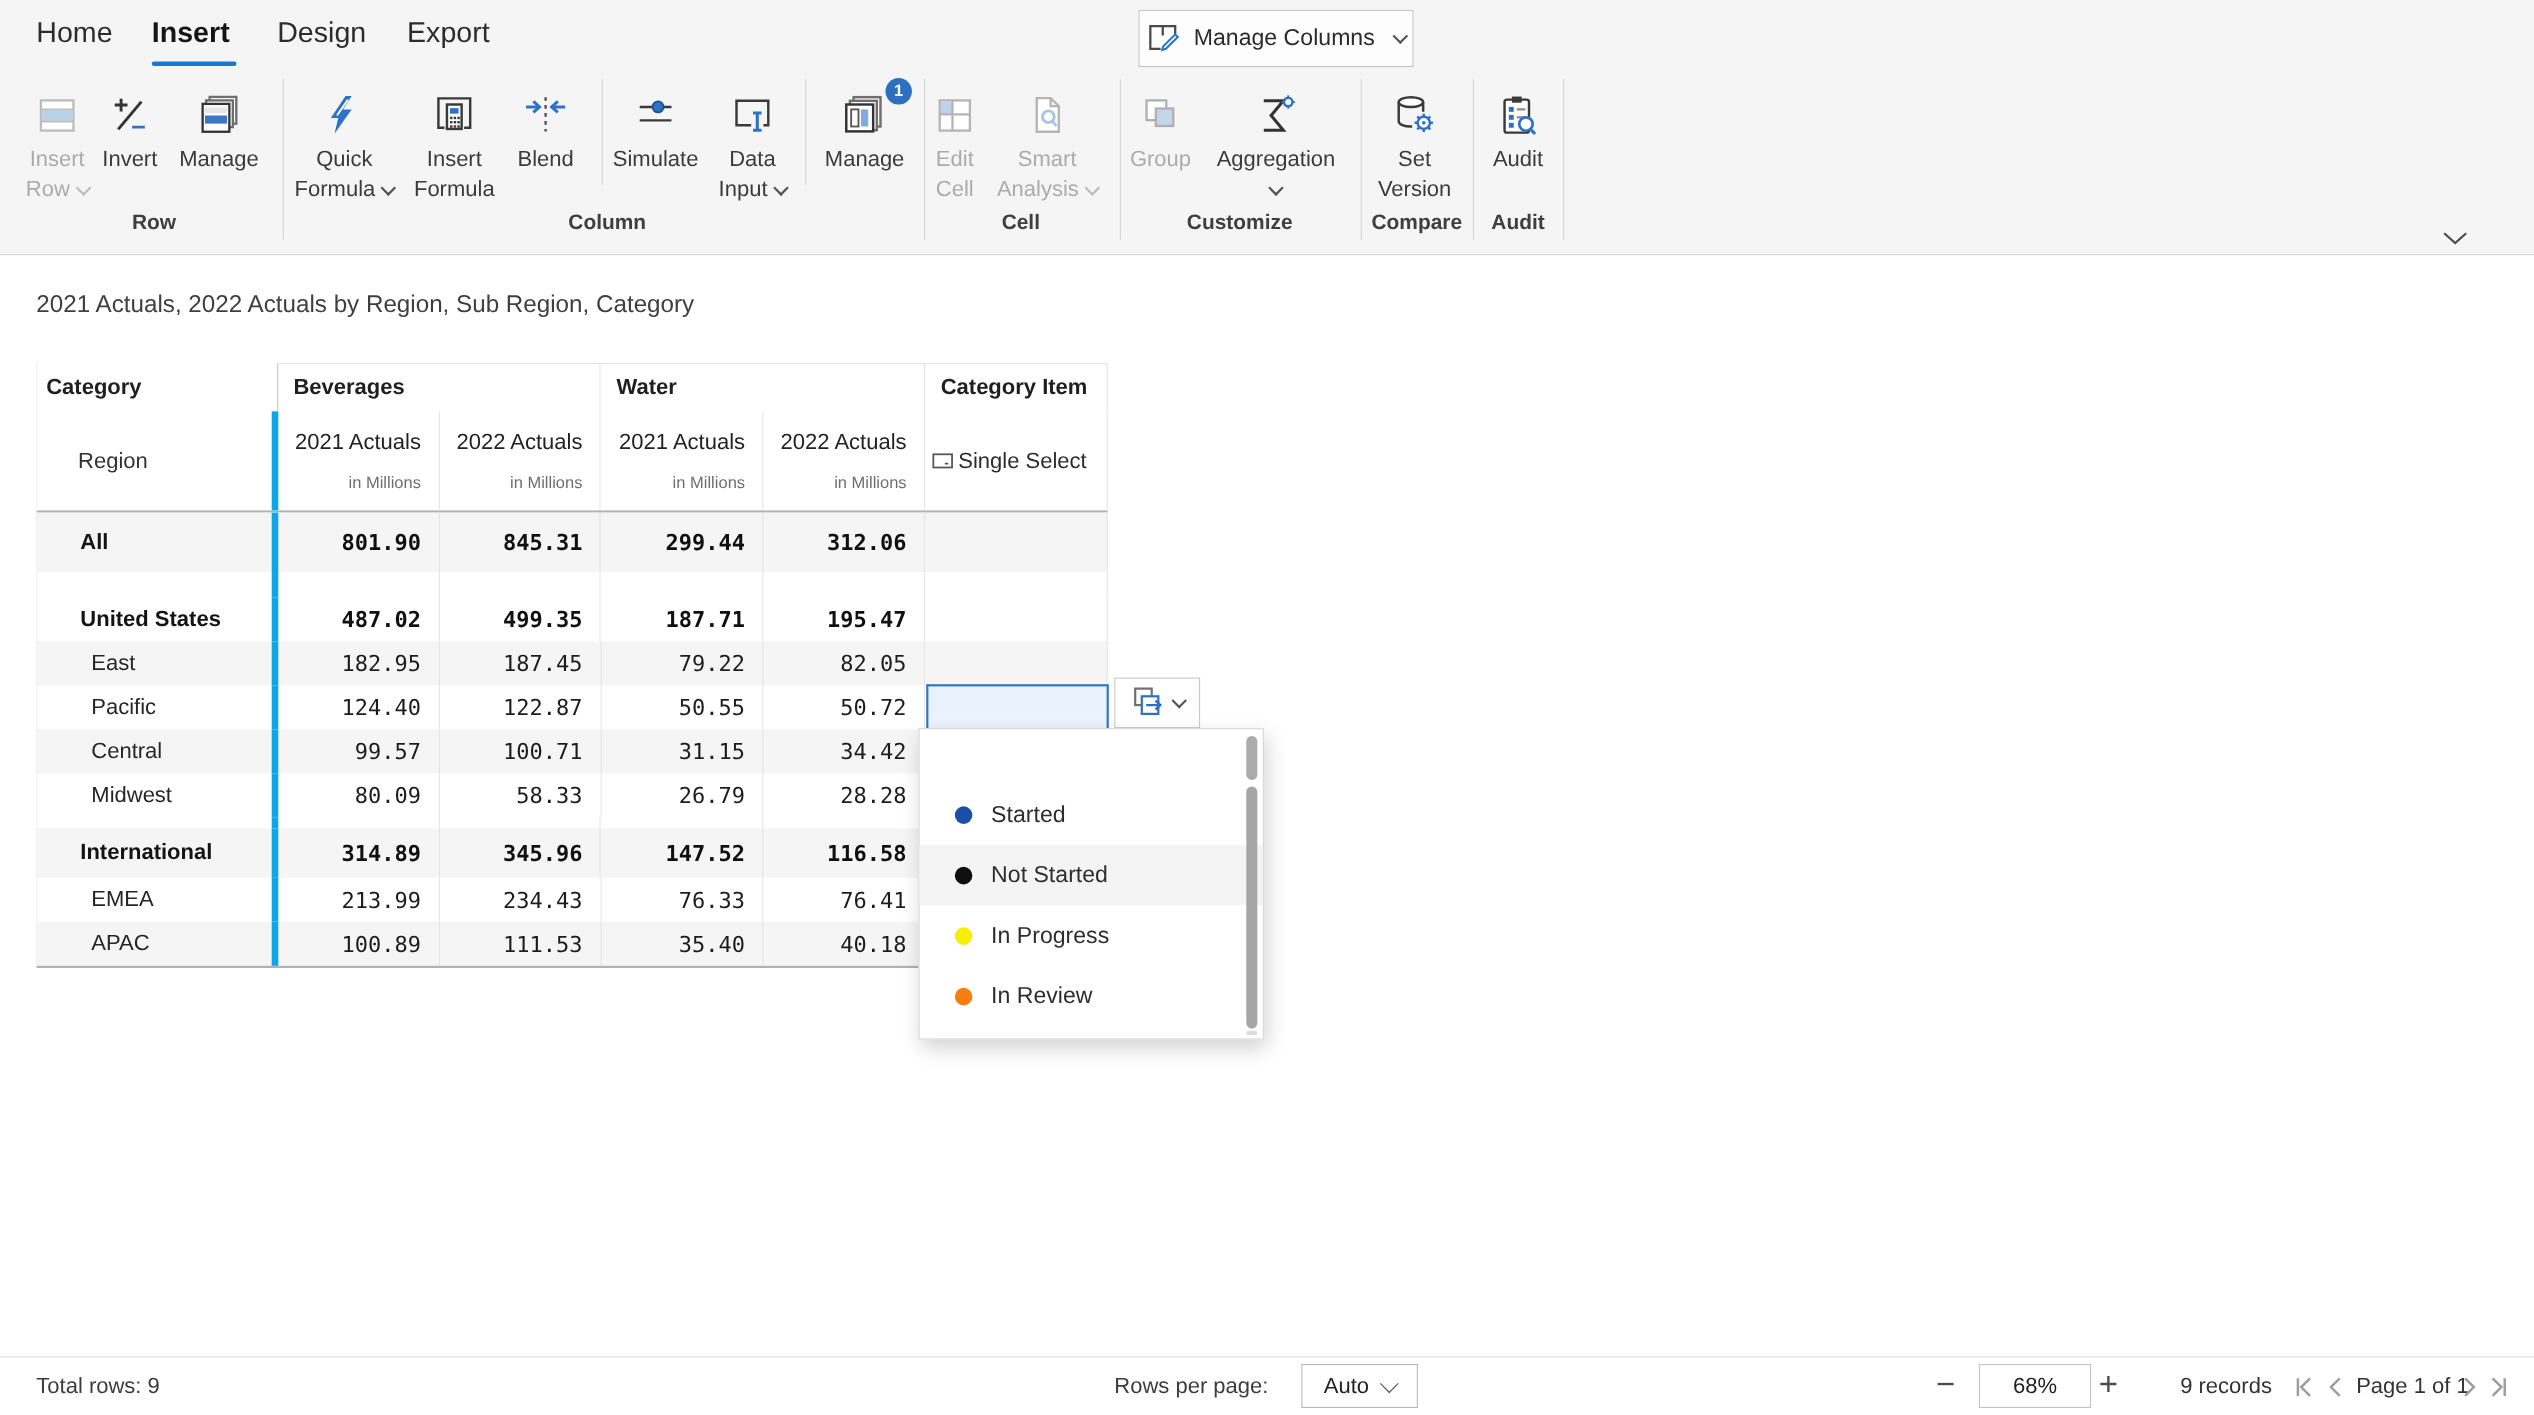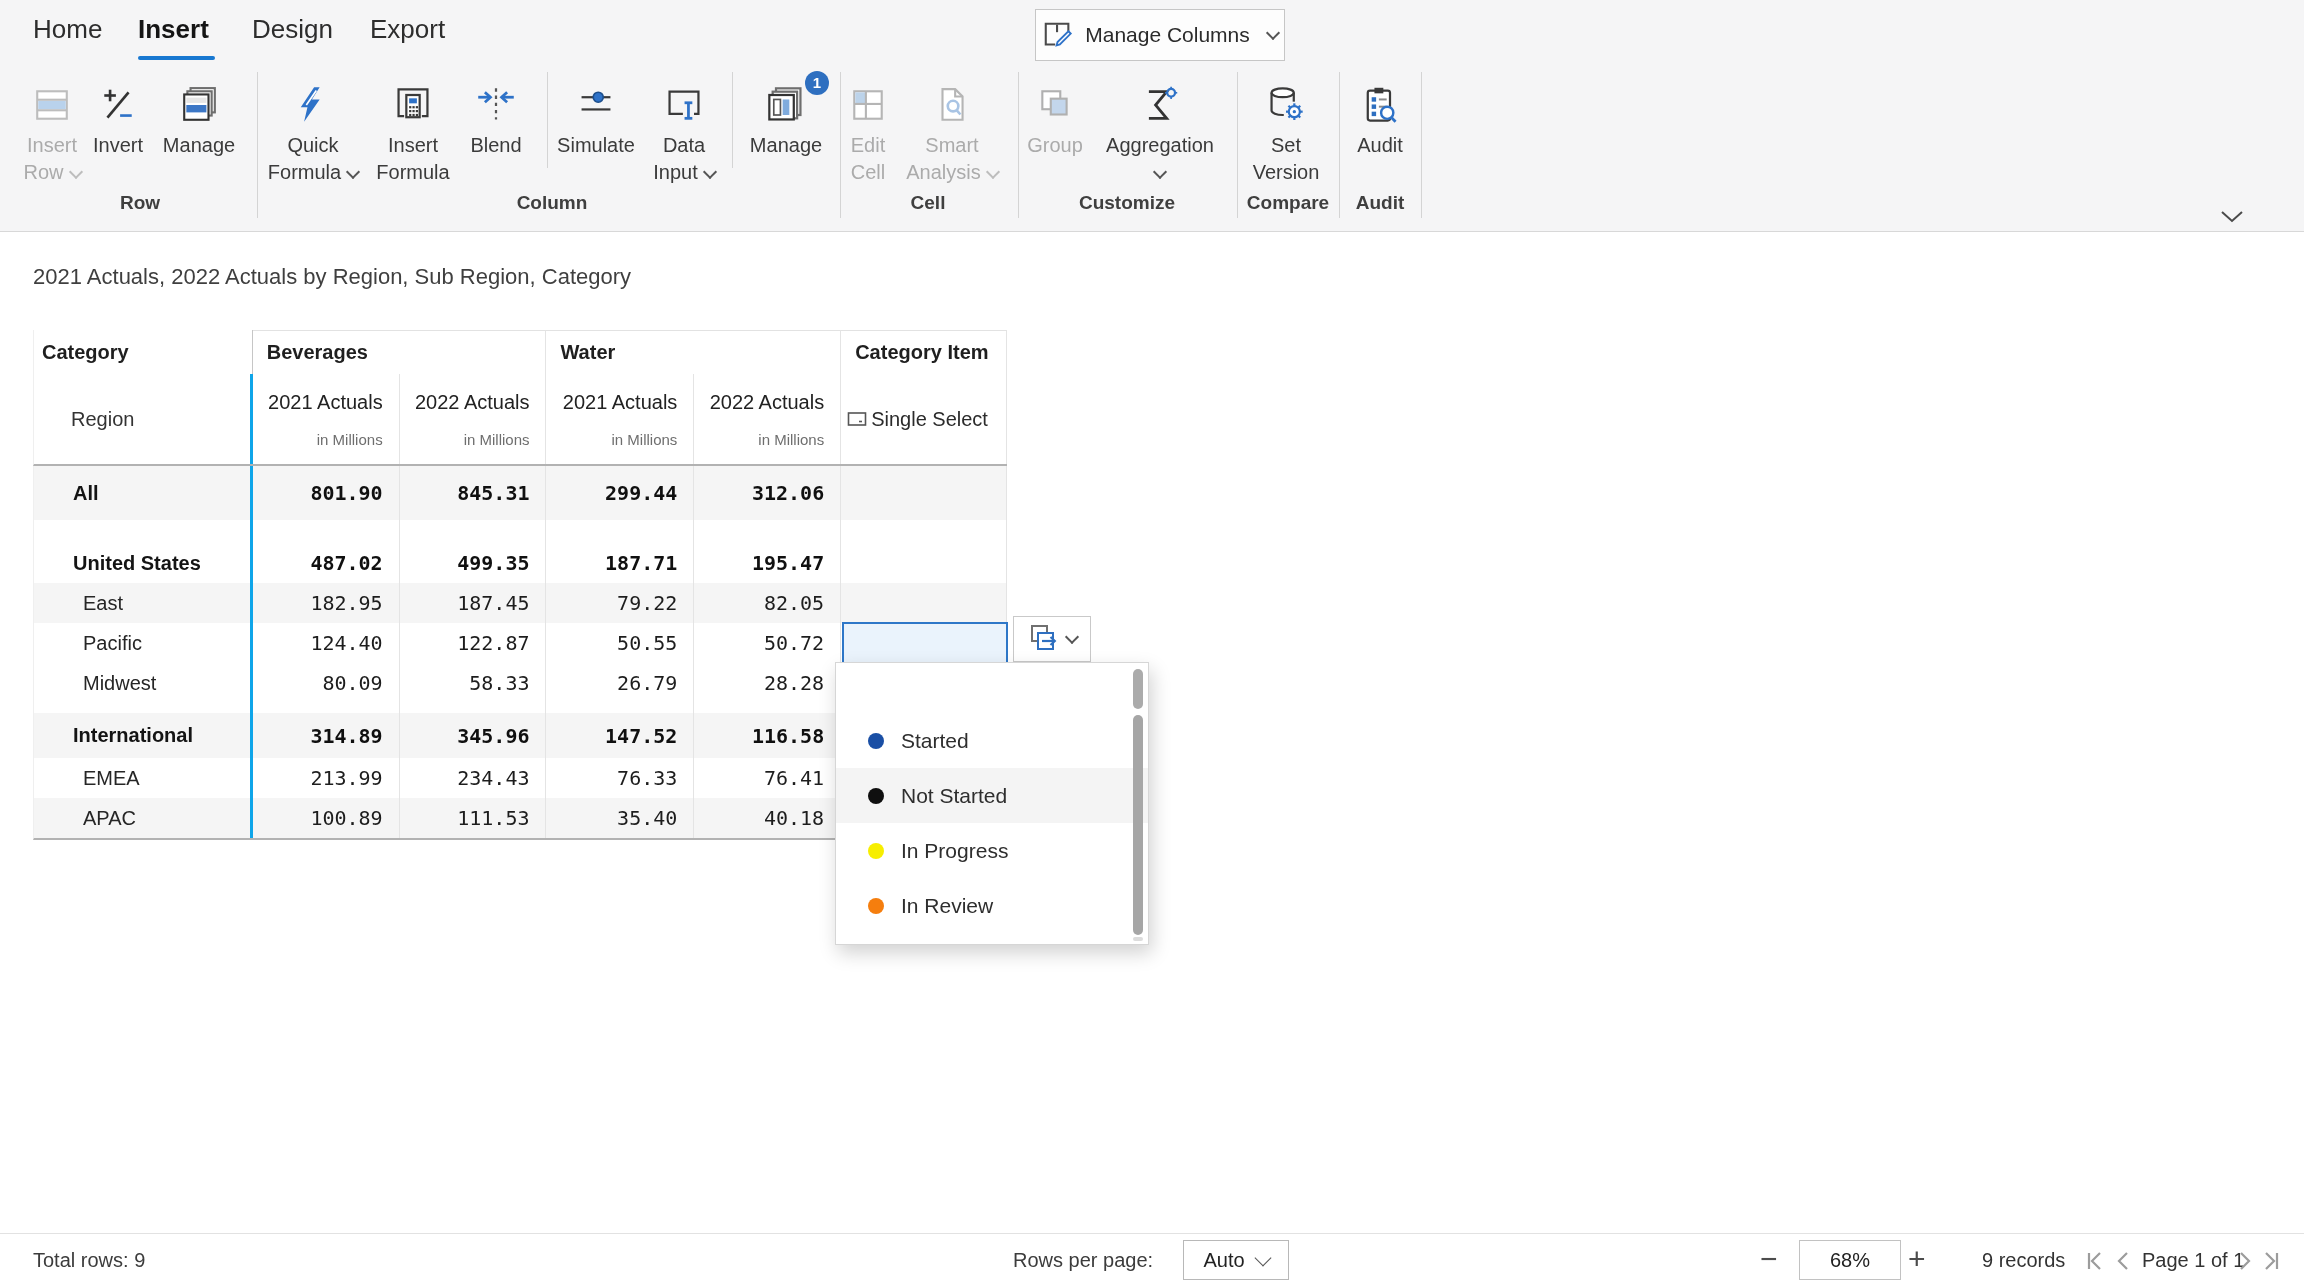--- a/index.html
+++ b/index.html
@@ -24,21 +24,21 @@
   #ribbon-collapse{position:absolute;left:2218px;top:210px;cursor:pointer;}
   .badge{position:absolute;top:-7px;right:2px;width:24px;height:24px;border-radius:50%;background:#2e6fc0;color:#fff;font-size:15px;font-weight:700;line-height:24px;text-align:center;}
 
   
   #view-title{position:absolute;left:33px;top:264px;font-size:22px;color:#3f3f3f;}
 
   
   #grid{position:absolute;left:33px;top:330px;width:974px;}
   .t-row{display:flex;position:relative;border-left:1px solid #efefef;text-align:center;}
   .tc{display:flex;align-items:center;box-sizing:border-box;}
-  .c0{width:219px;border-right:3px solid #0ea5e9;}
+  .c0{width:219px;border-right:6px solid #0ea5e9;}
   .c1{width:147px;border-right:1px solid #e4e4e4;}
   .c2{width:147px;border-right:1px solid #e4e4e4;}
   .c3{width:148px;border-right:1px solid #e4e4e4;}
   .c4{width:147px;border-right:1px solid #e4e4e4;}
   .c5{width:166px;border-right:1px solid #e4e4e4;}
   .h-cat{width:219px;border-right:1px solid #c6c6c6;}
   .h-span2{width:294px;border-right:1px solid #e4e4e4;border-top:1px solid #e2e2e2;}
   .h-span2b{width:295px;border-right:1px solid #e4e4e4;border-top:1px solid #e2e2e2;}
   .h-item{width:166px;border-right:1px solid #e4e4e4;border-top:1px solid #e2e2e2;}
   .hdr1{height:44px;}
@@ -415,20 +415,28 @@
       <div class="tc c5"></div>
     </div>
     <div class="t-row" style="height:40px">
       <div class="tc c0 reg indent">Pacific</div>
       <div class="tc c1 num">124.40</div>
       <div class="tc c2 num">122.87</div>
       <div class="tc c3 num">50.55</div>
       <div class="tc c4 num">50.72</div>
       <div class="tc c5"></div>
     </div>
+    <div class="t-row r-gray" style="height:40px">
+      <div class="tc c0 reg indent">Central</div>
+      <div class="tc c1 num">99.57</div>
+      <div class="tc c2 num">100.71</div>
+      <div class="tc c3 num">31.15</div>
+      <div class="tc c4 num">34.42</div>
+      <div class="tc c5"></div>
+    </div>
     <div class="t-row" style="height:40px">
       <div class="tc c0 reg indent">Midwest</div>
       <div class="tc c1 num">80.09</div>
       <div class="tc c2 num">58.33</div>
       <div class="tc c3 num">26.79</div>
       <div class="tc c4 num">28.28</div>
       <div class="tc c5"></div>
     </div>
     <div class="t-row" style="height:10px">
       <div class="tc c0"></div>

